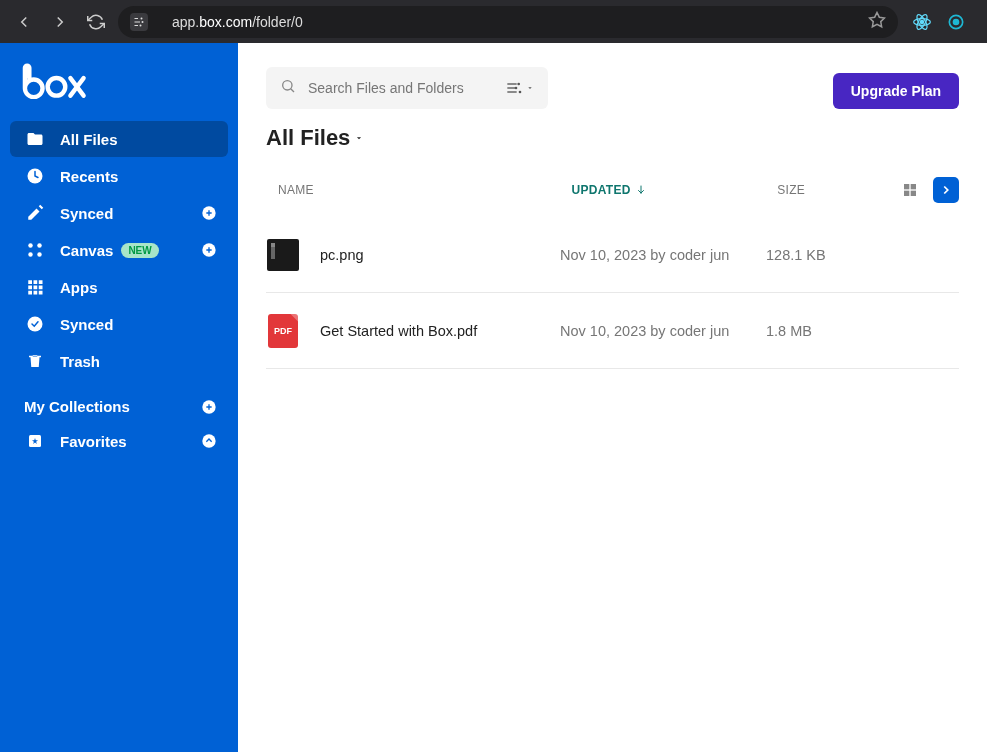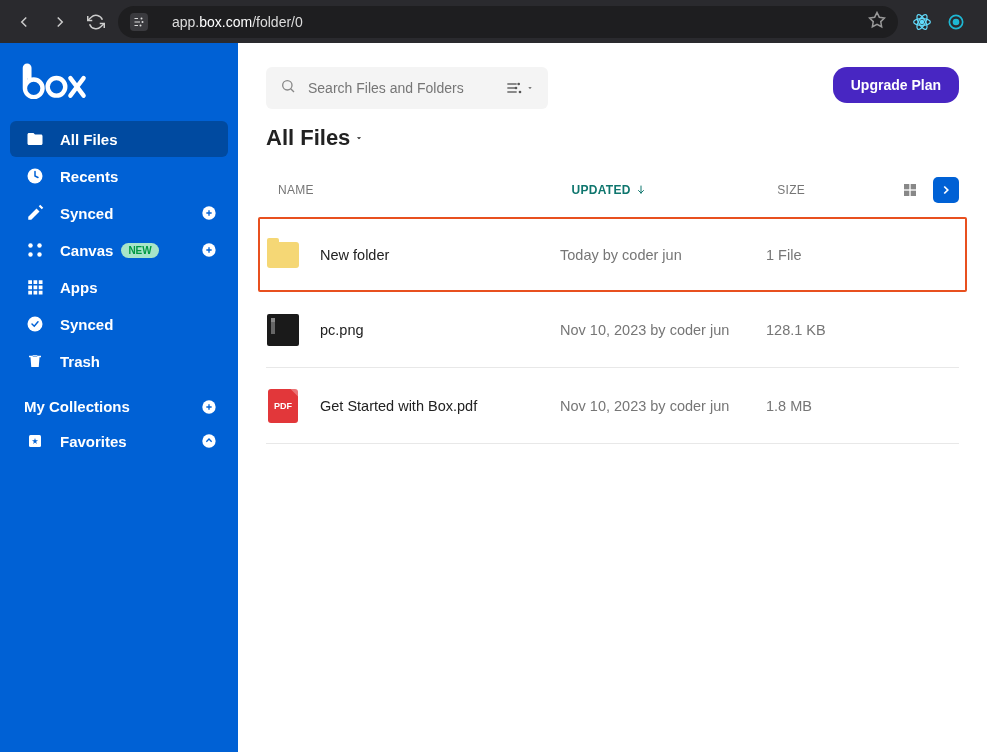--- a/index.html
+++ b/index.html
@@ -25,28 +25,28 @@
     .nav-item.active { background: #004aa0; }
     .nav-item .icon { width: 22px; height: 18px; margin-right: 14px; display: flex; align-items: center; justify-content: center; }
     .nav-item .icon svg { width: 18px; height: 18px; }
     .badge-new { background: #a8e5c8; color: #094; font-size: 10px; font-weight: 700; padding: 2px 7px; border-radius: 10px; margin-left: 8px; }
     .plus-btn { position: absolute; right: 10px; width: 18px; height: 18px; display: flex; align-items: center; justify-content: center; }
     .plus-btn svg { width: 16px; height: 16px; }
     .collections-hdr { padding: 18px 14px 8px 14px; font-size: 15px; font-weight: 700; display: flex; align-items: center; position: relative; }
 
     
     .main { flex: 1; padding: 0; overflow: hidden; }
-    .topbar { display: flex; align-items: flex-start; padding: 24px 28px 0 28px; gap: 15px; }
+    .topbar { display: flex; align-items: flex-end; padding: 24px 28px 0 28px; gap: 15px; }
     .search-wrap { flex: 1; max-width: 516px; height: 42px; background: #f4f4f4; border-radius: 6px; display: flex; align-items: center; padding: 0 14px; }
     .search-wrap .s-icon { color: #888; margin-right: 12px; }
     .search-input { border: none; background: transparent; flex: 1; font-size: 14px; color: #222; outline: none; }
     .search-input::placeholder { color: #767676; }
     .filter-btn { color: #555; margin-left: 6px; display: flex; align-items: center; gap: 4px; }
     .spacer { flex: 1; }
-    .upgrade-btn { background: #4826c2; color: #fff; border: none; padding: 10px 18px; border-radius: 14px; font-size: 14px; font-weight: 600; cursor: pointer; }
+    .upgrade-btn { background: #4826c2; color: #fff; border: none; padding: 10px 18px; border-radius: 6px; font-size: 14px; font-weight: 600; cursor: pointer; }
 
     .page-title-row { padding: 16px 28px 10px 28px; display: flex; align-items: center; }
     .page-title { font-size: 22px; font-weight: 700; color: #222; display: flex; align-items: center; gap: 4px; }
 
     .table-hdr { display: flex; align-items: center; padding: 16px 28px 14px 28px; font-size: 12px; color: #767676; letter-spacing: 0.3px; }
     .col-name { width: 294px; margin-left: 12px; }
     .col-updated { width: 206px; display: flex; align-items: center; gap: 4px; color: #0f766e; font-weight: 600; }
     .col-size { width: 120px; }
     .view-controls { margin-left: auto; display: flex; gap: 10px; align-items: center; }
     .view-btn { width: 26px; height: 26px; display: flex; align-items: center; justify-content: center; border-radius: 5px; cursor: pointer; }
@@ -299,28 +299,20 @@
         </div>
         <div class="view-btn primary">
           <svg width="14" height="14" viewBox="0 0 24 24" fill="none" stroke="currentColor" stroke-width="3">
               <path d="M9 6l6 6-6 6"></path>
             </svg>
         </div>
       </div>
     </div>
 
     <div class="file-list">
-      <div class="file-row highlighted">
-        <div class="file-icon">
-            <div class="folder-icon"></div>
-          </div>
-        <div class="file-name">New folder</div>
-        <div class="file-updated">Today by coder jun</div>
-        <div class="file-size">1 File</div>
-      </div>
       <div class="file-row">
         <div class="file-icon">
             <div class="img-thumb"></div>
           </div>
         <div class="file-name">pc.png</div>
         <div class="file-updated">Nov 10, 2023 by coder jun</div>
         <div class="file-size">128.1 KB</div>
       </div>
       <div class="file-row">
         <div class="file-icon">

